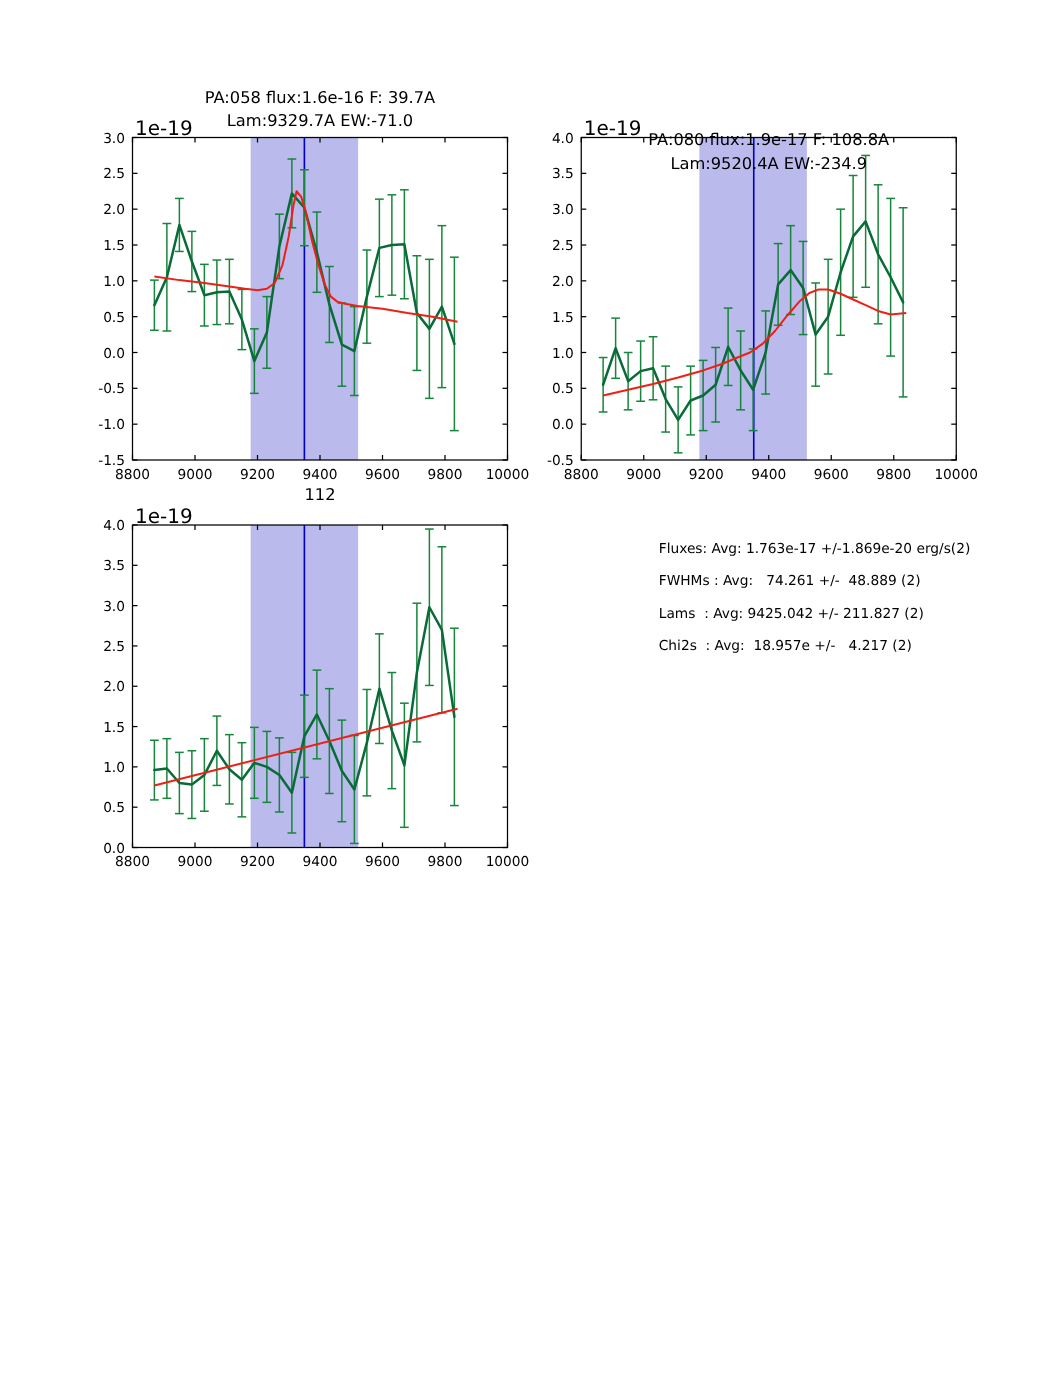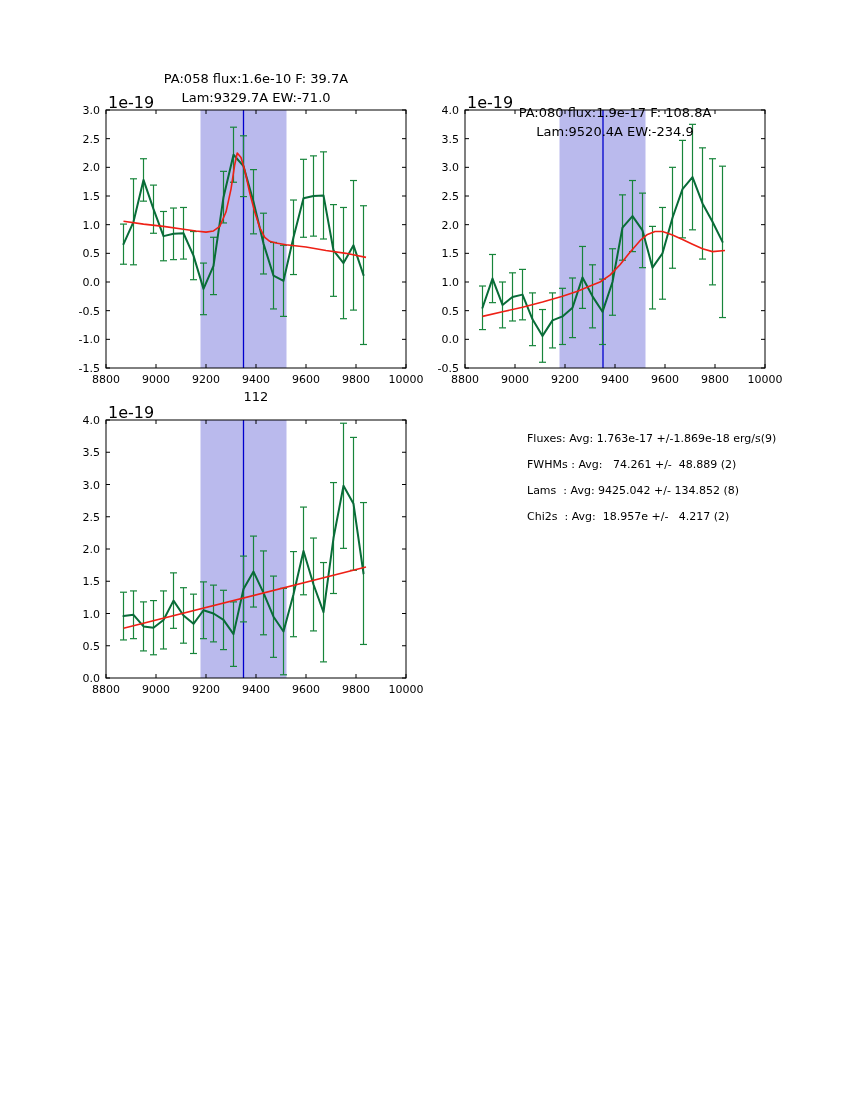--- a/index.html
+++ b/index.html
@@ -404,35 +404,35 @@
       <text x="100" y="488.5" text-anchor="end" font-size="11px" fill="#000000">3.0</text>
       <line x1="106" y1="452.25" x2="110" y2="452.25" stroke="#000000" stroke-width="1"></line>
       <line x1="406" y1="452.25" x2="402" y2="452.25" stroke="#000000" stroke-width="1"></line>
       <text x="100" y="456.25" text-anchor="end" font-size="11px" fill="#000000">3.5</text>
       <line x1="106" y1="420" x2="110" y2="420" stroke="#000000" stroke-width="1"></line>
       <line x1="406" y1="420" x2="402" y2="420" stroke="#000000" stroke-width="1"></line>
       <text x="100" y="424" text-anchor="end" font-size="11px" fill="#000000">4.0</text>
     </svg>
 
   <div class="plot-title" style="left:106px;top:70px;">
-    <div>PA:058 flux:1.6e-10 F: 39.7A</div>
+    <div>PA:058 flux:1.6e-16 F: 39.7A</div>
     <div>Lam:9329.7A EW:-71.0</div>
   </div>
   <div class="plot-title" style="left:465px;top:70px;margin-top:34px;">
     <div>PA:080 flux:1.9e-17 F: 108.8A</div>
     <div>Lam:9520.4A EW:-234.9</div>
   </div>
   <div class="plot-title" style="left:106px;top:388px;">
     <div>112</div>
   </div>
 
   <div class="offset-label" style="left:108px;top:93px;">1e-19</div>
   <div class="offset-label" style="left:467px;top:93px;">1e-19</div>
   <div class="offset-label" style="left:108px;top:403px;">1e-19</div>
 
   <div id="stats-panel">
-    <div class="stats-line">Fluxes: Avg: 1.763e-17 +/-1.869e-18 erg/s(9)</div>
+    <div class="stats-line">Fluxes: Avg: 1.763e-17 +/-1.869e-20 erg/s(2)</div>
     <div class="stats-line">FWHMs : Avg:   74.261 +/-  48.889 (2)</div>
-    <div class="stats-line">Lams  : Avg: 9425.042 +/- 134.852 (8)</div>
+    <div class="stats-line">Lams  : Avg: 9425.042 +/- 211.827 (2)</div>
     <div class="stats-line">Chi2s  : Avg:  18.957e +/-   4.217 (2)</div>
   </div>
 
 </div>
 
 </body></html>

